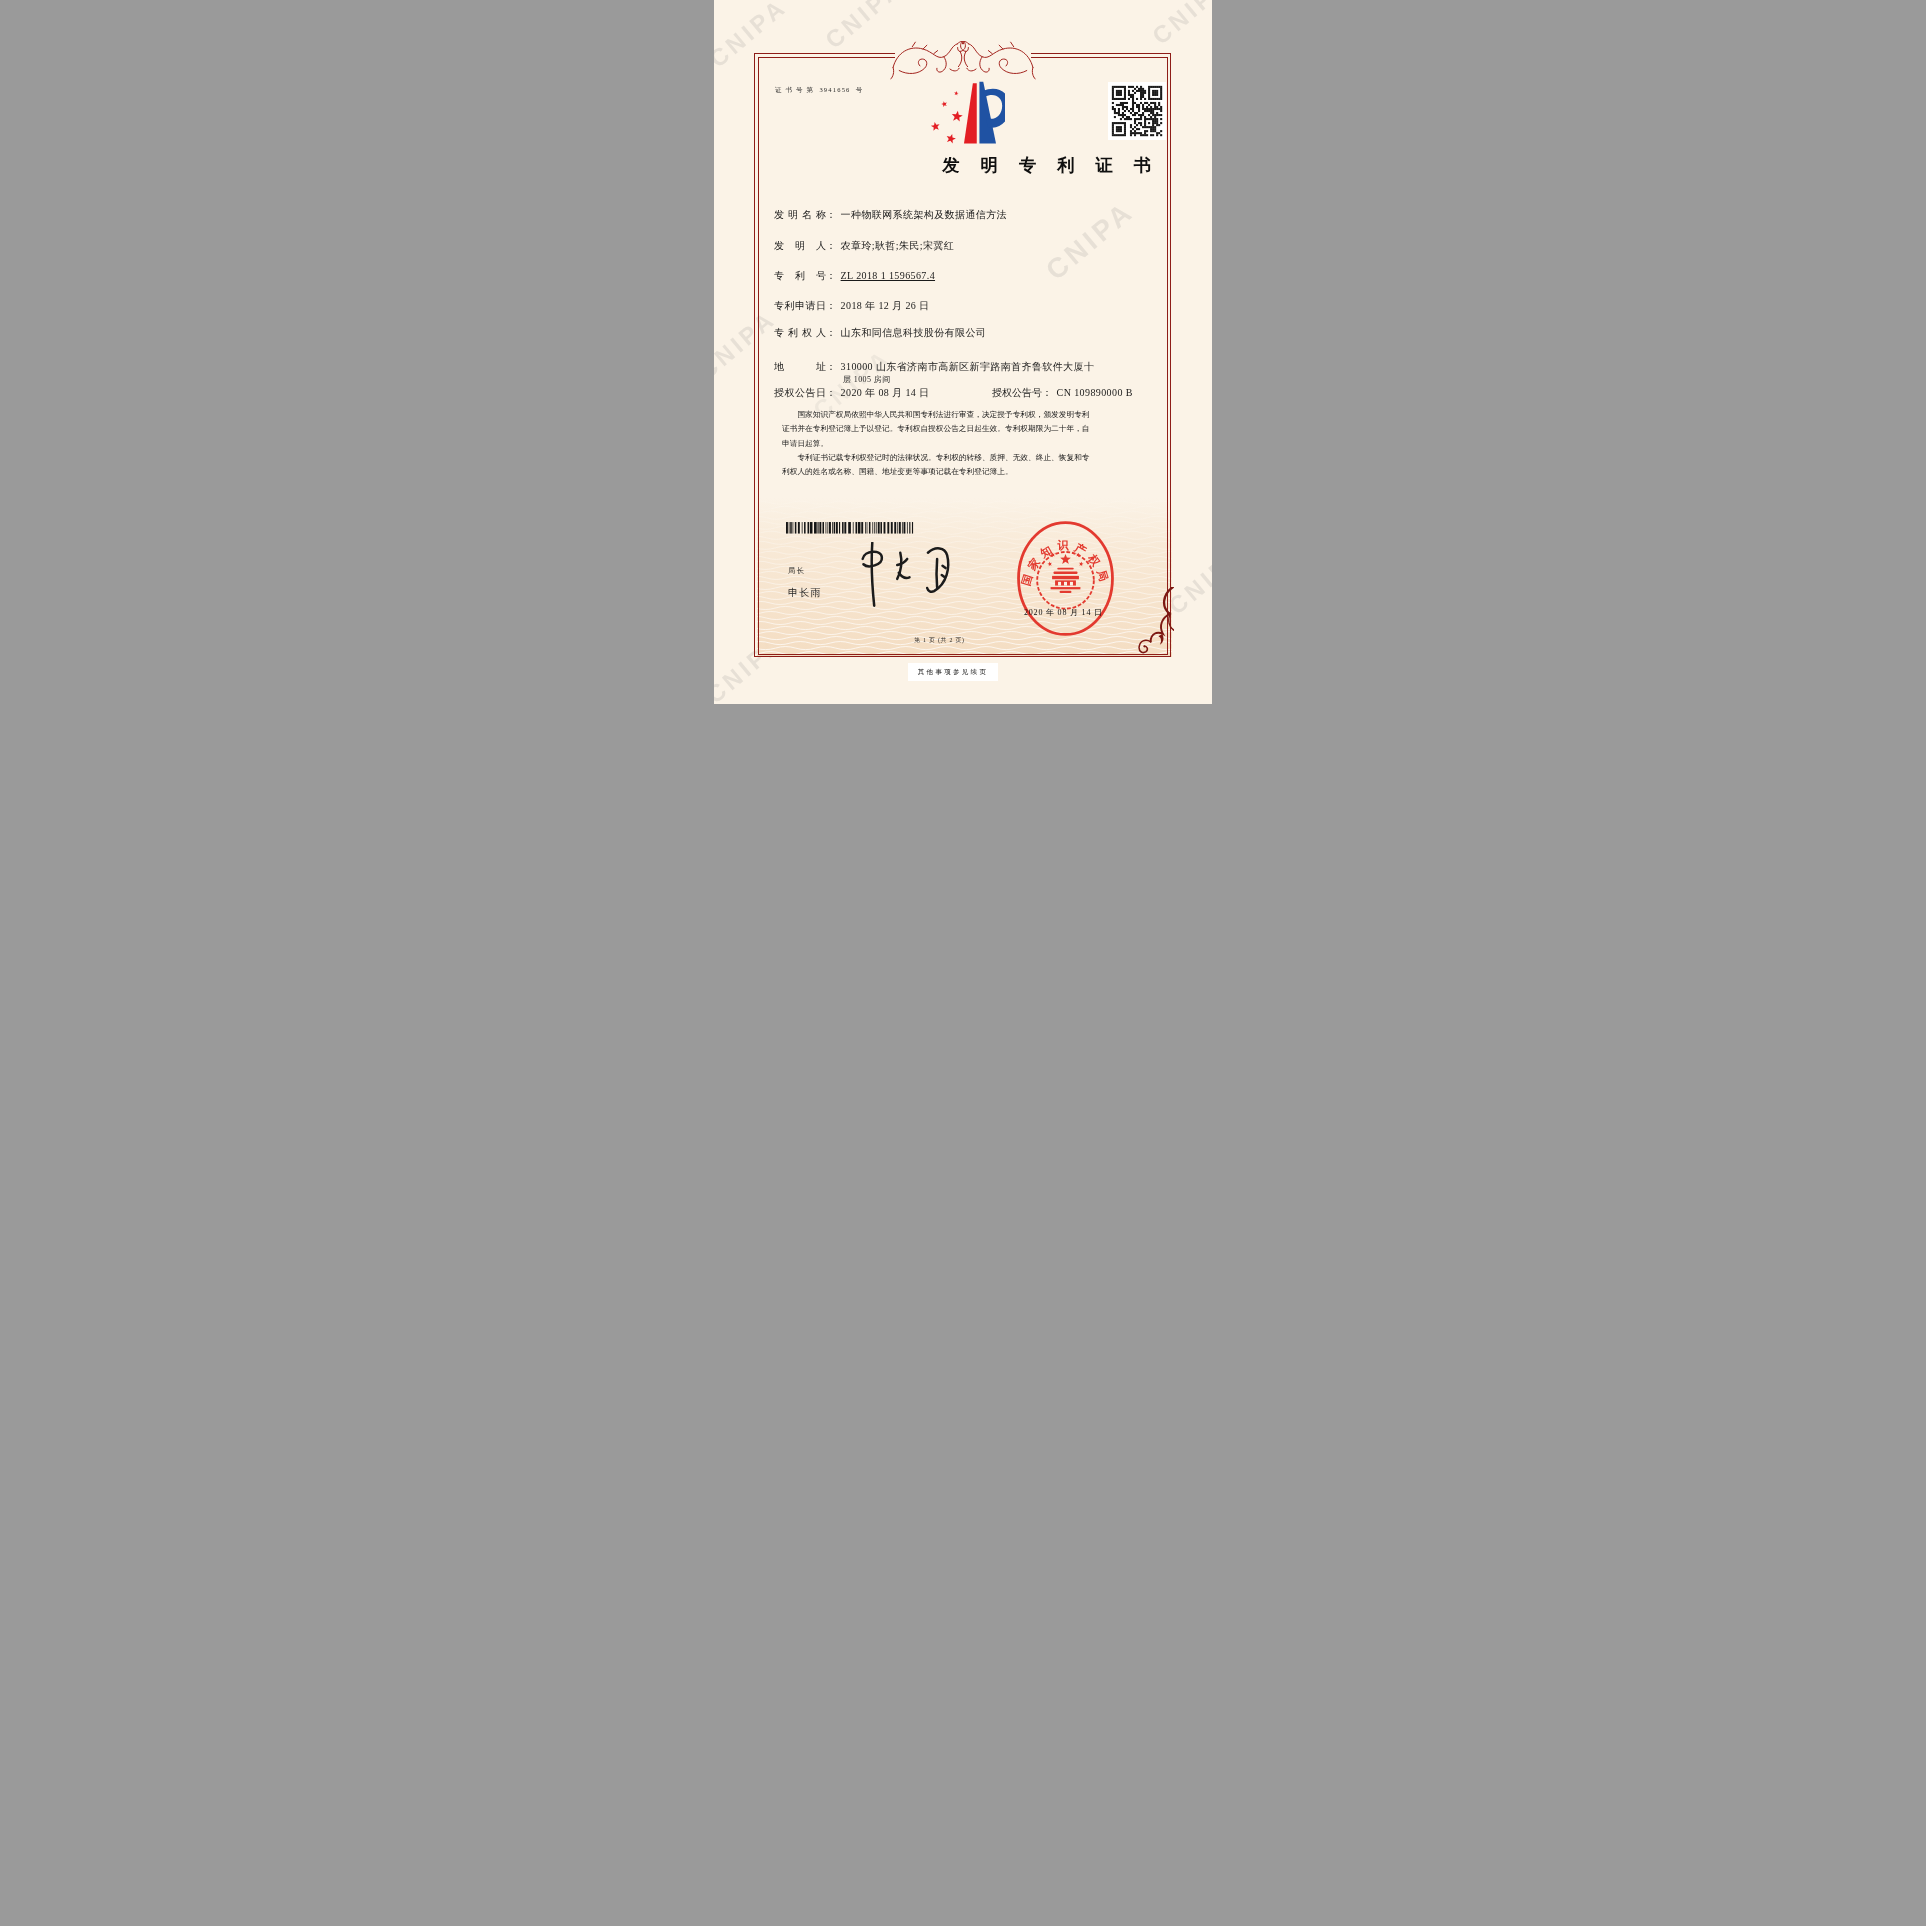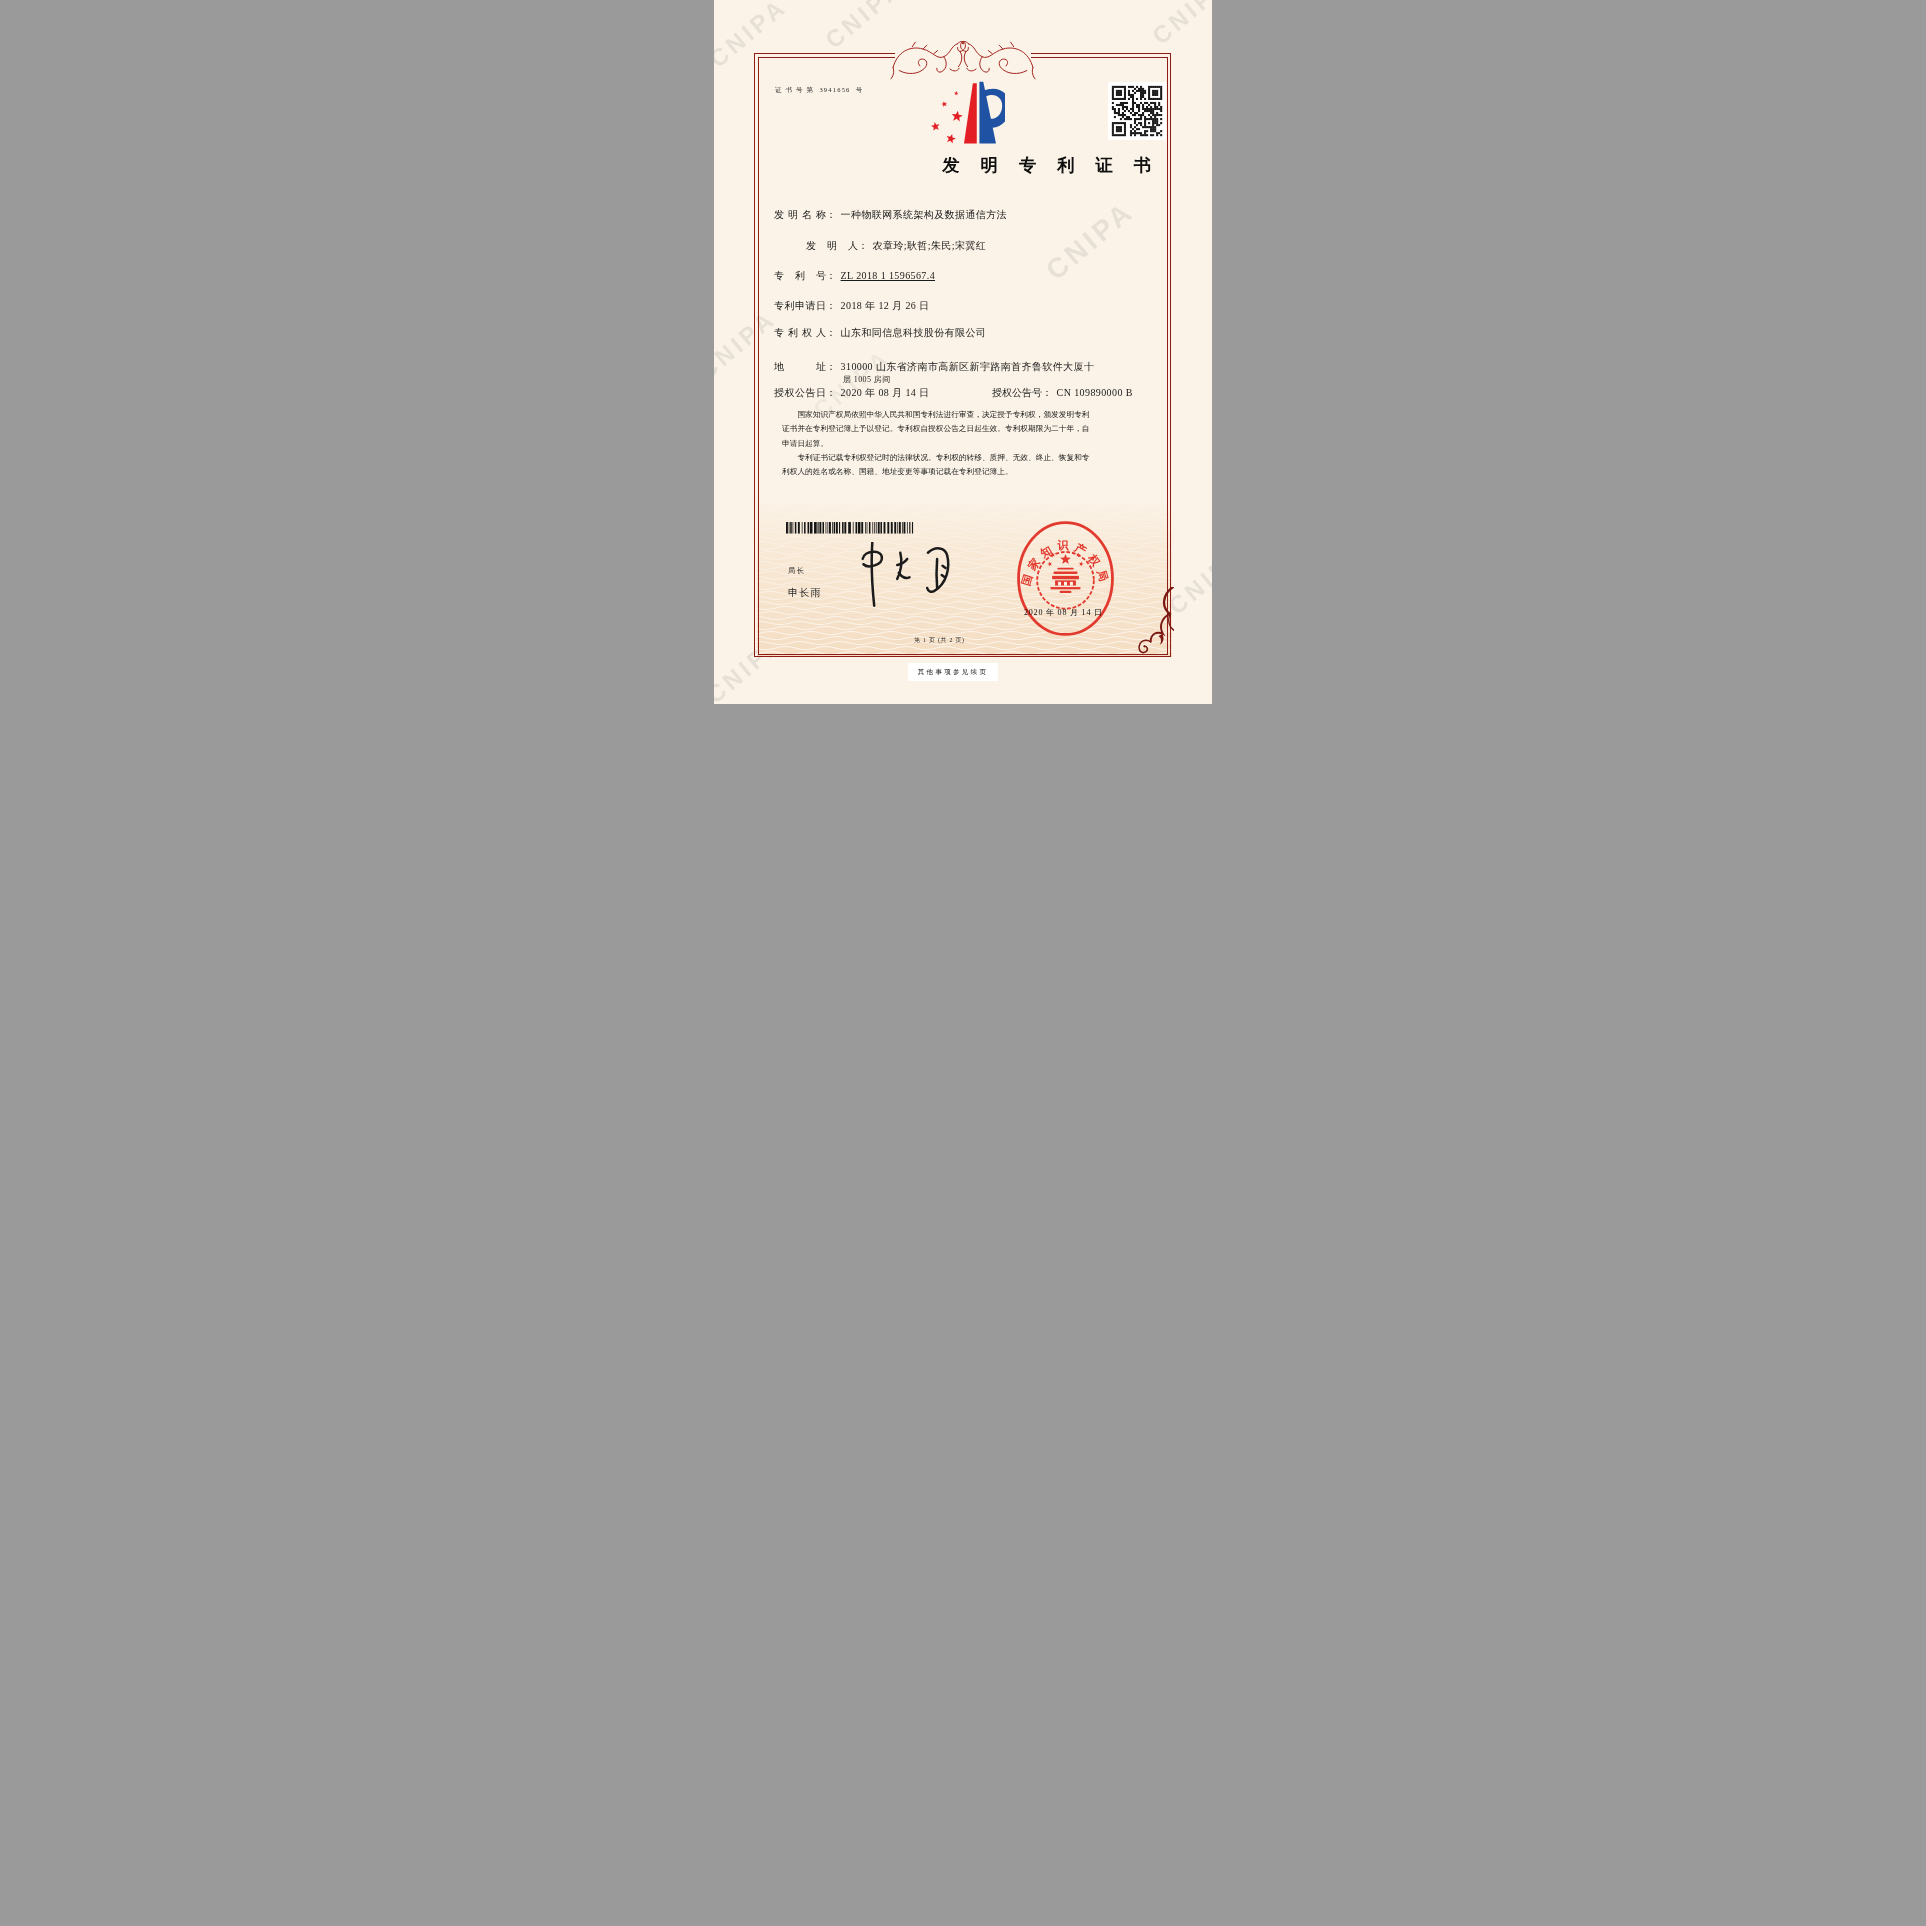--- a/index.html
+++ b/index.html
@@ -453,21 +453,21 @@
         <rect x="124.4" y="134.8" width="5.3500000000000005" height="5.3500000000000005" fill="#191919"></rect>
         <rect x="134.8" y="134.8" width="5.3500000000000005" height="5.3500000000000005" fill="#191919"></rect>
       </svg>
   </div>
 
   <div class="txt title">发明专利证书</div>
 
   <div class="field-row" style="top:208px;">
     <span class="flabel">发明名称</span><span class="fcolon">：</span><span class="fvalue">一种物联网系统架构及数据通信方法</span>
   </div>
-  <div class="field-row" style="top:239px;margin-left:32px;">
+  <div class="field-row" style="top:239px;">
     <span class="flabel">发明人</span><span class="fcolon">：</span><span class="fvalue">农章玲;耿哲;朱民;宋冀红</span>
   </div>
   <div class="field-row" style="top:269px;text-decoration:underline;">
     <span class="flabel">专利号</span><span class="fcolon">：</span><span class="fvalue">ZL 2018 1 1596567.4</span>
   </div>
   <div class="field-row" style="top:299px;">
     <span class="flabel">专利申请日</span><span class="fcolon">：</span><span class="fvalue">2018 年 12 月 26 日</span>
   </div>
   <div class="field-row" style="top:326px;">
     <span class="flabel">专利权人</span><span class="fcolon">：</span><span class="fvalue">山东和同信息科技股份有限公司</span>

